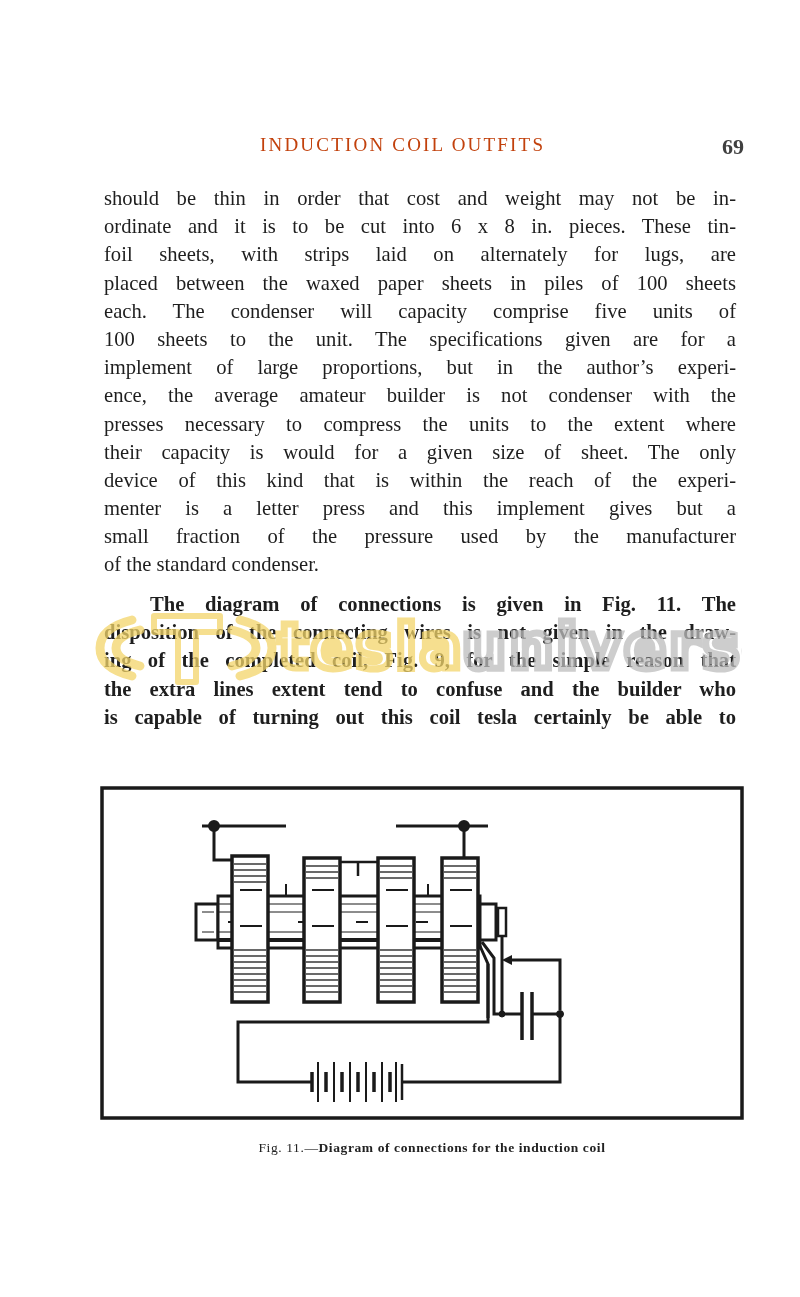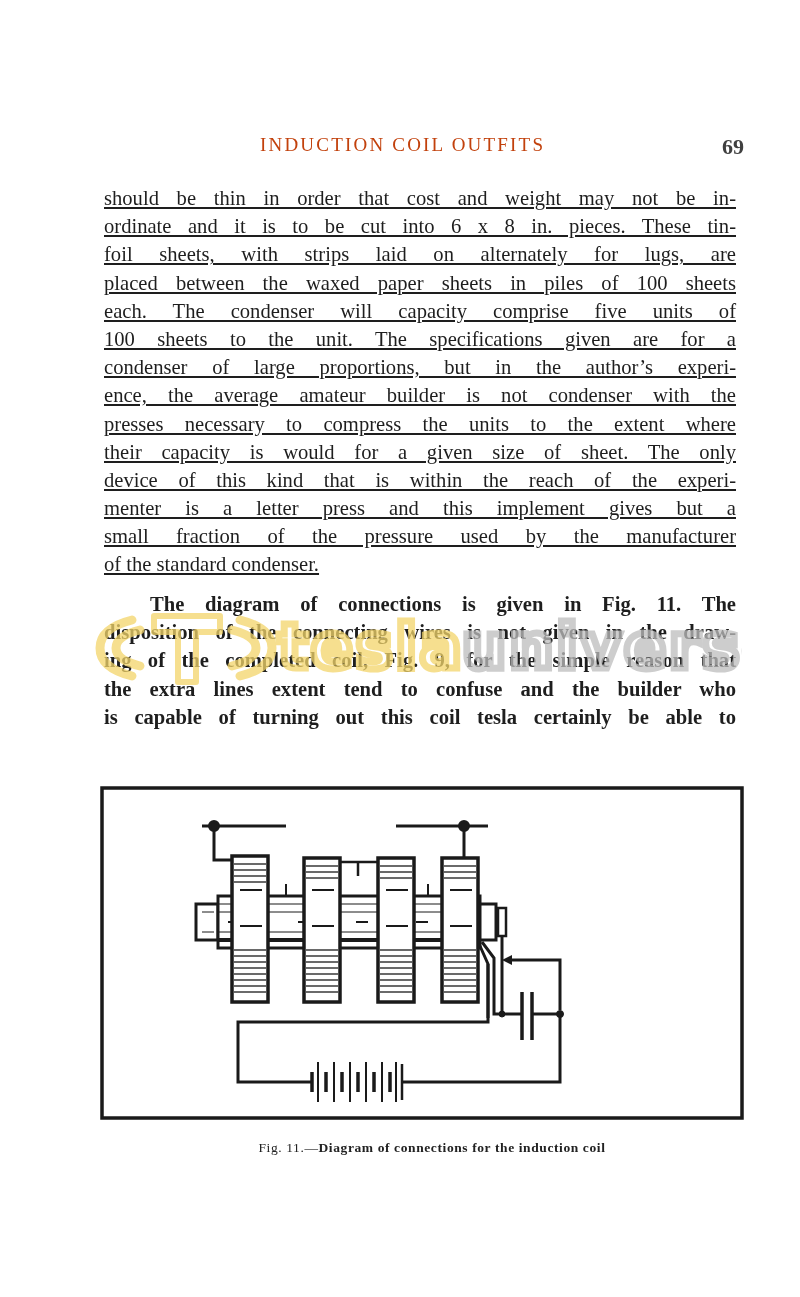--- a/index.html
+++ b/index.html
@@ -54,21 +54,21 @@
     .body-text .line {
       display: block;
       height: 28.2px;
       white-space: nowrap;
       text-align: justify;
       text-align-last: justify;
     }
     .body-text .line.last {
       text-align-last: left;
     }
-    .para1 { top: 184px; text-decoration: underline; }
+    .para1 { top: 184px; }
     .para2 { top: 590px; font-weight: bold; }
     .para2 .indent { padding-left: 46px; }
 
     .watermark {
       position: absolute;
       left: 92px;
       top: 608px;
       width: 650px;
       height: 80px;
       pointer-events: none;
@@ -105,21 +105,21 @@
   <span class="folio">69</span>
 </div>
 
 <div class="body-text para1">
   <span class="line">should be thin in order that cost and weight may not be in-</span>
   <span class="line">ordinate and it is to be cut into 6 x 8 in. pieces.  These tin-</span>
   <span class="line">foil sheets, with strips laid on alternately for lugs, are</span>
   <span class="line">placed between the waxed paper sheets in piles of 100 sheets</span>
   <span class="line">each.  The condenser will capacity comprise five units of</span>
   <span class="line">100 sheets to the unit.  The specifications given are for a</span>
-  <span class="line">condenser of large proportions, but in the author’s experi-</span>
+  <span class="line">implement of large proportions, but in the author’s experi-</span>
   <span class="line">ence, the average amateur builder is not condenser with the</span>
   <span class="line">presses necessary to compress the units to the extent where</span>
   <span class="line">their capacity is would for a given size of sheet.  The only</span>
   <span class="line">device of this kind that is within the reach of the experi-</span>
   <span class="line">menter is a letter press and this implement gives but a</span>
   <span class="line">small fraction of the pressure used by the manufacturer</span>
   <span class="line last">of the standard condenser.</span>
 </div>
 
 <div class="body-text para2">

